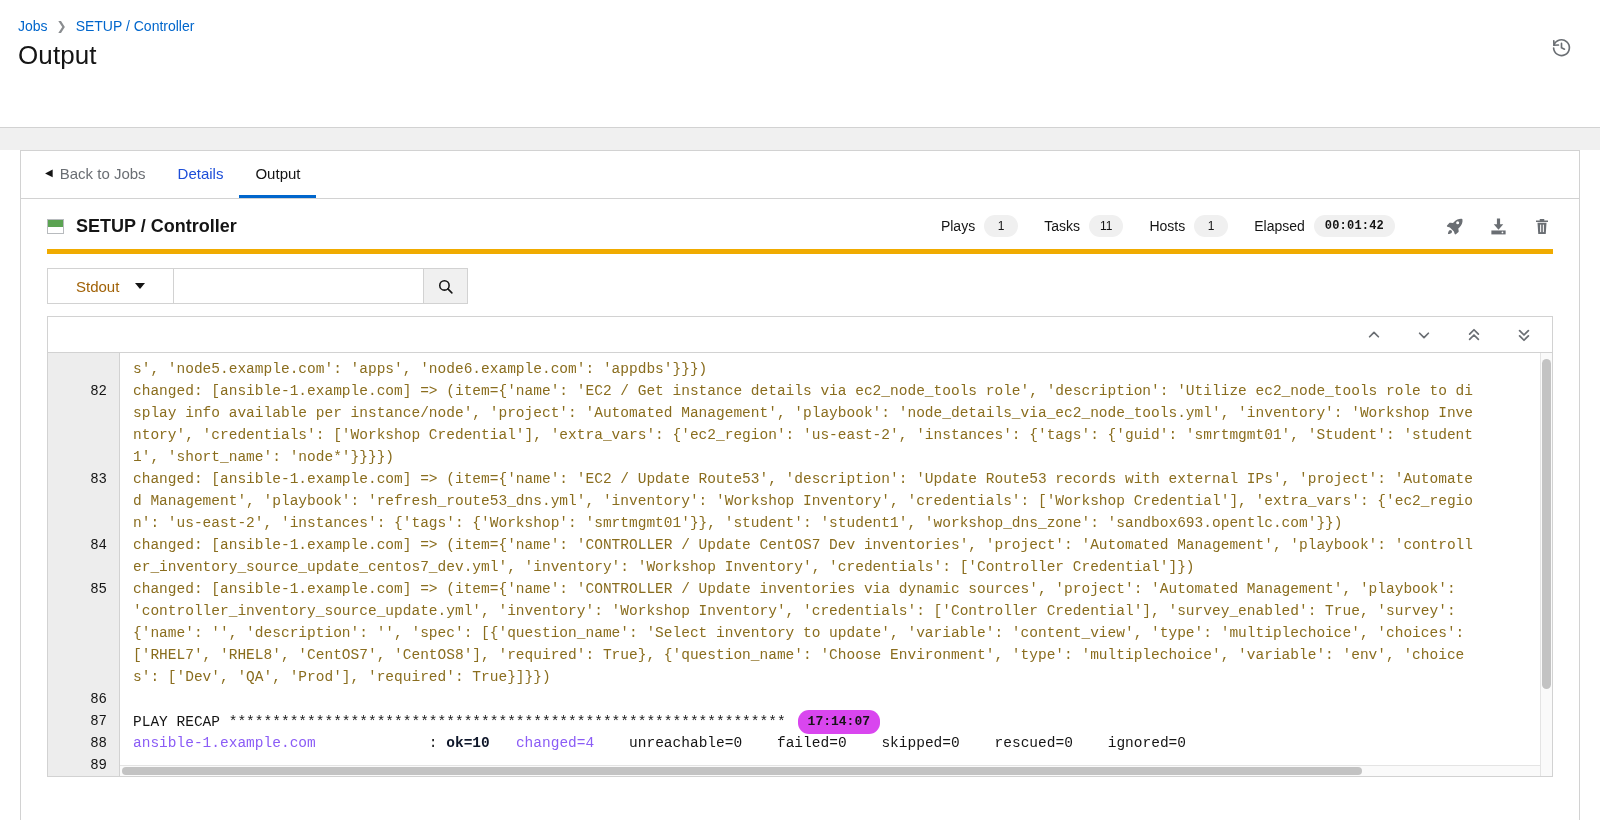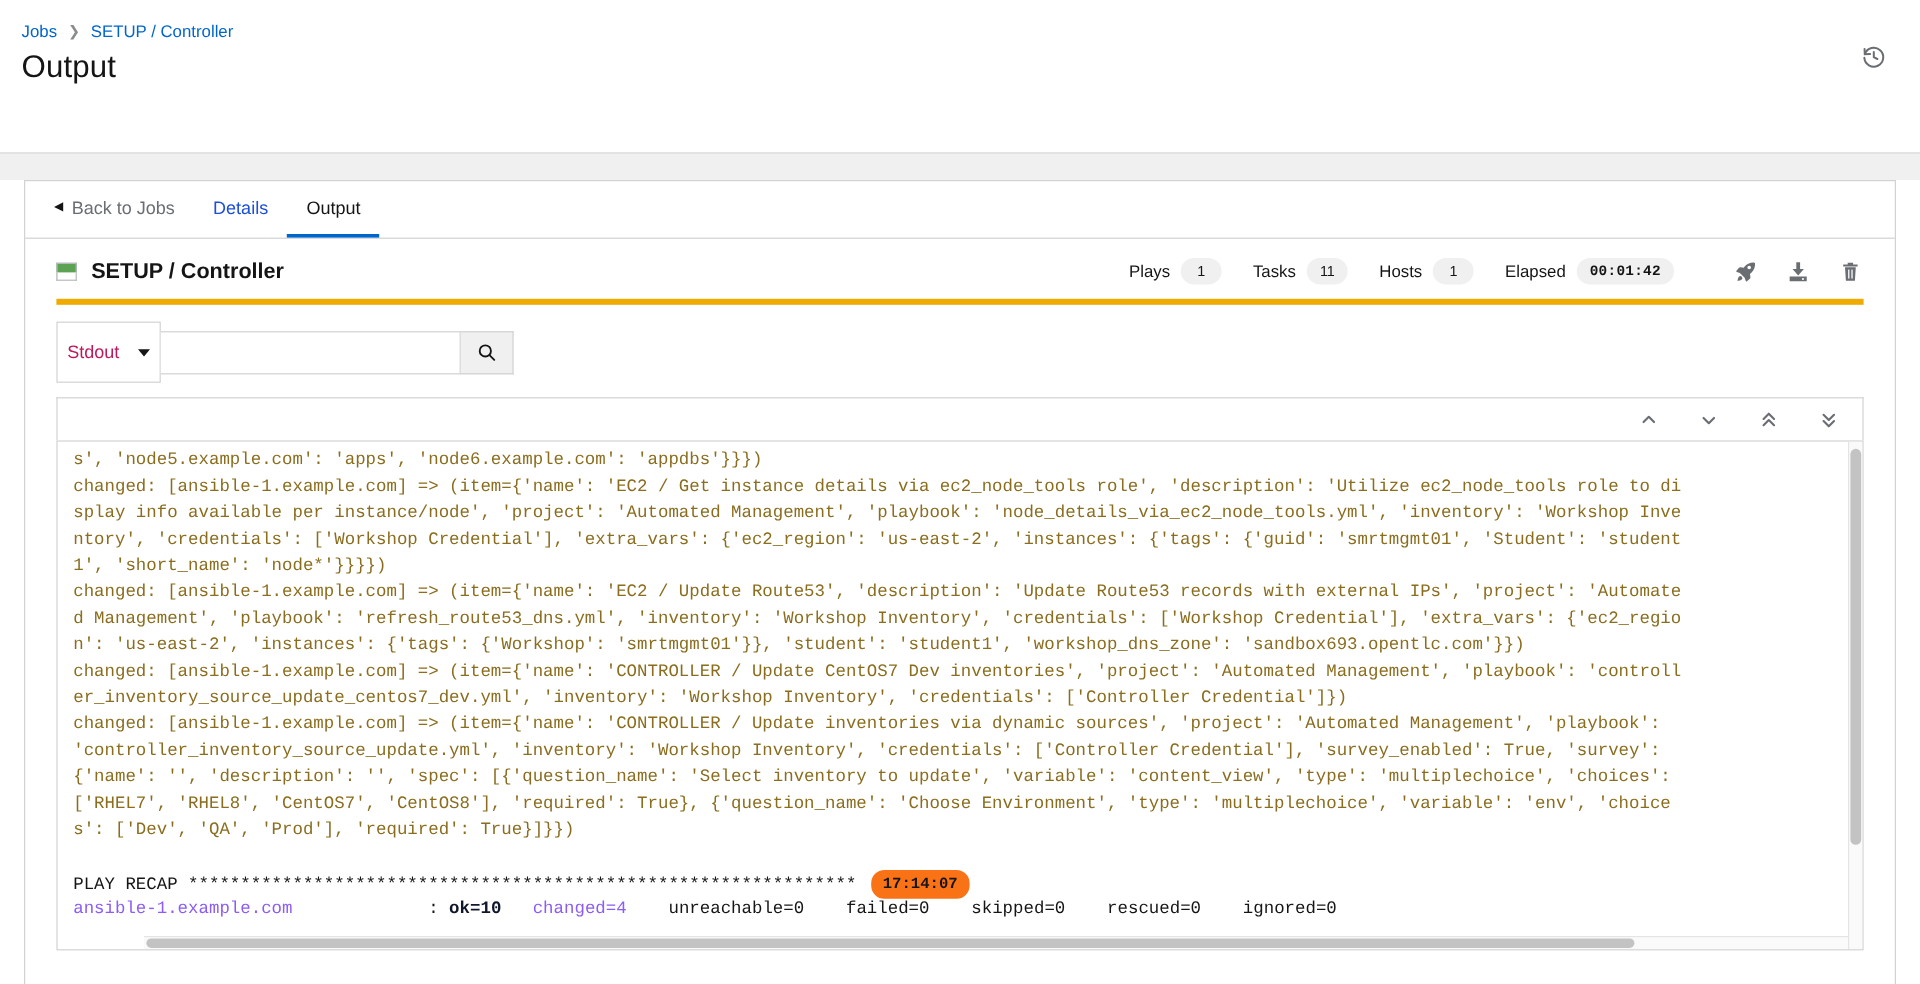--- a/index.html
+++ b/index.html
@@ -93,23 +93,23 @@
   .hdr-icon { width: 22px; height: 22px; margin-left: 22px; cursor: pointer; display:flex; align-items:center; justify-content:center; }
 
   
   .progress-wrap { padding: 0 26px; }
   .progress-bar { height: 5px; background: #f0ab00; width: 100%; }
 
   
   .toolbar { display: flex; align-items: center; padding: 14px 26px 12px 26px; }
   .select-box {
     display: flex; align-items: center; gap: 16px;
-    height: 51px; padding: 0 8px;
+    height: 36px; padding: 0 28px;
     border: 1px solid #d2d2d2; background: #fff;
-    font-size: 15px; color: #be185d; cursor: pointer;
+    font-size: 15px; color: #a16207; cursor: pointer;
   }
   .caret { width: 0; height: 0; border-left: 5px solid transparent; border-right: 5px solid transparent; border-top: 6px solid #151515; }
   .search-input {
     width: 250px; height: 36px;
     border: 1px solid #d2d2d2; border-left: none;
     outline: none; padding: 0 10px; font-size: 14px;
     font-family: "Liberation Sans", sans-serif;
   }
   .search-btn {
     width: 44px; height: 36px;
@@ -162,21 +162,21 @@
     white-space: pre;
     overflow: hidden;
     position: relative;
   }
   .log-line { height: 22px; }
   .c-warn { color: #8b5cf6; }
   .c-dark { color: #151515; margin-top: 31px; }
   .c-green { color: #0f172a; font-weight: bold; }
   .ts-badge {
     display: inline-block;
-    background: #f97316; border-radius: 11px;
+    background: #d946ef; border-radius: 11px;
     padding: 1px 10px; margin-left: 12px;
     color: #151515; font-weight: 700; font-size: 13px;
     vertical-align: 1px;
   }
   
   .vscroll {
     position: absolute; right: 0; top: 0; width: 12px; bottom: 0;
     background: #fafafa; border-left: 1px solid #e4e4e4;
   }
   .vthumb { position: absolute; right: 1px; width: 9px; background: #c3c3c3; border-radius: 5px; }
@@ -306,20 +306,41 @@
     </div>
     <div class="nav-ico">
       <svg width="14" height="16" viewBox="0 0 16 18" fill="none" stroke="#6a6e73" stroke-width="2" stroke-linecap="round" stroke-linejoin="round">
           <polyline points="3,4 8,9 13,4"></polyline>
           <polyline points="3,10 8,15 13,10"></polyline>
         </svg>
     </div>
   </div>
 
   <div class="log-wrap">
+    <div class="gutter">
+        <div class="ln"></div>
+        <div class="ln">82</div>
+        <div class="ln"></div>
+        <div class="ln"></div>
+        <div class="ln"></div>
+        <div class="ln">83</div>
+        <div class="ln"></div>
+        <div class="ln"></div>
+        <div class="ln">84</div>
+        <div class="ln"></div>
+        <div class="ln">85</div>
+        <div class="ln"></div>
+        <div class="ln"></div>
+        <div class="ln"></div>
+        <div class="ln"></div>
+        <div class="ln">86</div>
+        <div class="ln">87</div>
+        <div class="ln">88</div>
+        <div class="ln">89</div>
+      </div>
     <div class="log-body"><div class="log-line">s', 'node5.example.com': 'apps', 'node6.example.com': 'appdbs'}}})</div><div class="log-line">changed: [ansible-1.example.com] =&gt; (item={'name': 'EC2 / Get instance details via ec2_node_tools role', 'description': 'Utilize ec2_node_tools role to di</div><div class="log-line">splay info available per instance/node', 'project': 'Automated Management', 'playbook': 'node_details_via_ec2_node_tools.yml', 'inventory': 'Workshop Inve</div><div class="log-line">ntory', 'credentials': ['Workshop Credential'], 'extra_vars': {'ec2_region': 'us-east-2', 'instances': {'tags': {'guid': 'smrtmgmt01', 'Student': 'student</div><div class="log-line">1', 'short_name': 'node*'}}}})</div><div class="log-line">changed: [ansible-1.example.com] =&gt; (item={'name': 'EC2 / Update Route53', 'description': 'Update Route53 records with external IPs', 'project': 'Automate</div><div class="log-line">d Management', 'playbook': 'refresh_route53_dns.yml', 'inventory': 'Workshop Inventory', 'credentials': ['Workshop Credential'], 'extra_vars': {'ec2_regio</div><div class="log-line">n': 'us-east-2', 'instances': {'tags': {'Workshop': 'smrtmgmt01'}}, 'student': 'student1', 'workshop_dns_zone': 'sandbox693.opentlc.com'}})</div><div class="log-line">changed: [ansible-1.example.com] =&gt; (item={'name': 'CONTROLLER / Update CentOS7 Dev inventories', 'project': 'Automated Management', 'playbook': 'controll</div><div class="log-line">er_inventory_source_update_centos7_dev.yml', 'inventory': 'Workshop Inventory', 'credentials': ['Controller Credential']})</div><div class="log-line">changed: [ansible-1.example.com] =&gt; (item={'name': 'CONTROLLER / Update inventories via dynamic sources', 'project': 'Automated Management', 'playbook':</div><div class="log-line">'controller_inventory_source_update.yml', 'inventory': 'Workshop Inventory', 'credentials': ['Controller Credential'], 'survey_enabled': True, 'survey':</div><div class="log-line">{'name': '', 'description': '', 'spec': [{'question_name': 'Select inventory to update', 'variable': 'content_view', 'type': 'multiplechoice', 'choices':</div><div class="log-line">['RHEL7', 'RHEL8', 'CentOS7', 'CentOS8'], 'required': True}, {'question_name': 'Choose Environment', 'type': 'multiplechoice', 'variable': 'env', 'choice</div><div class="log-line">s': ['Dev', 'QA', 'Prod'], 'required': True}]}})</div><div class="log-line"></div><div class="log-line"><span class="c-dark">PLAY RECAP ****************************************************************</span><span class="ts-badge">17:14:07</span></div><div class="log-line"><span class="c-warn">ansible-1.example.com</span><span class="c-dark">             : </span><span class="c-green">ok=10</span><span class="c-dark">   </span><span class="c-warn">changed=4</span><span class="c-dark">    </span><span class="c-dark">unreachable=0</span><span class="c-dark">    </span><span class="c-dark">failed=0</span><span class="c-dark">    </span><span class="c-dark">skipped=0</span><span class="c-dark">    </span><span class="c-dark">rescued=0</span><span class="c-dark">    </span><span class="c-dark">ignored=0</span></div><div class="log-line"></div></div>
 
     <div class="vscroll">
       <div class="vthumb" style="top:6px;height:330px;"></div>
     </div>
     <div class="hscroll">
       <div class="hthumb"></div>
     </div>
   </div>
 </div>

